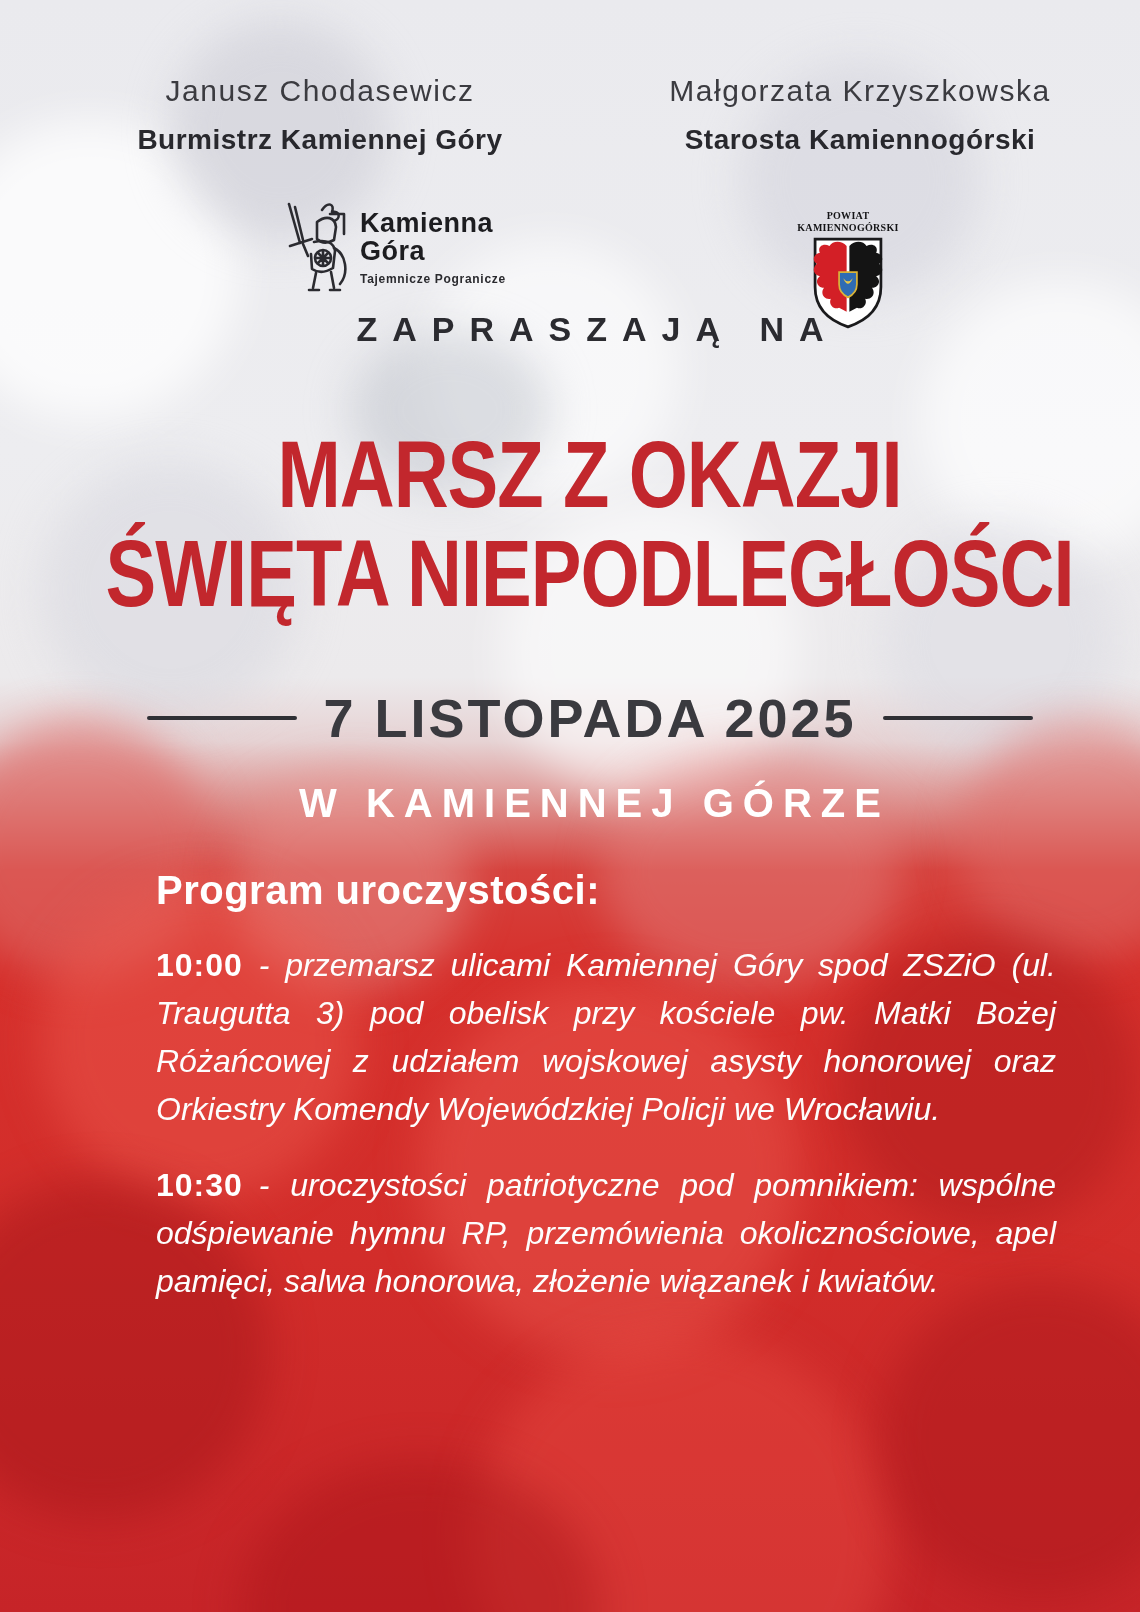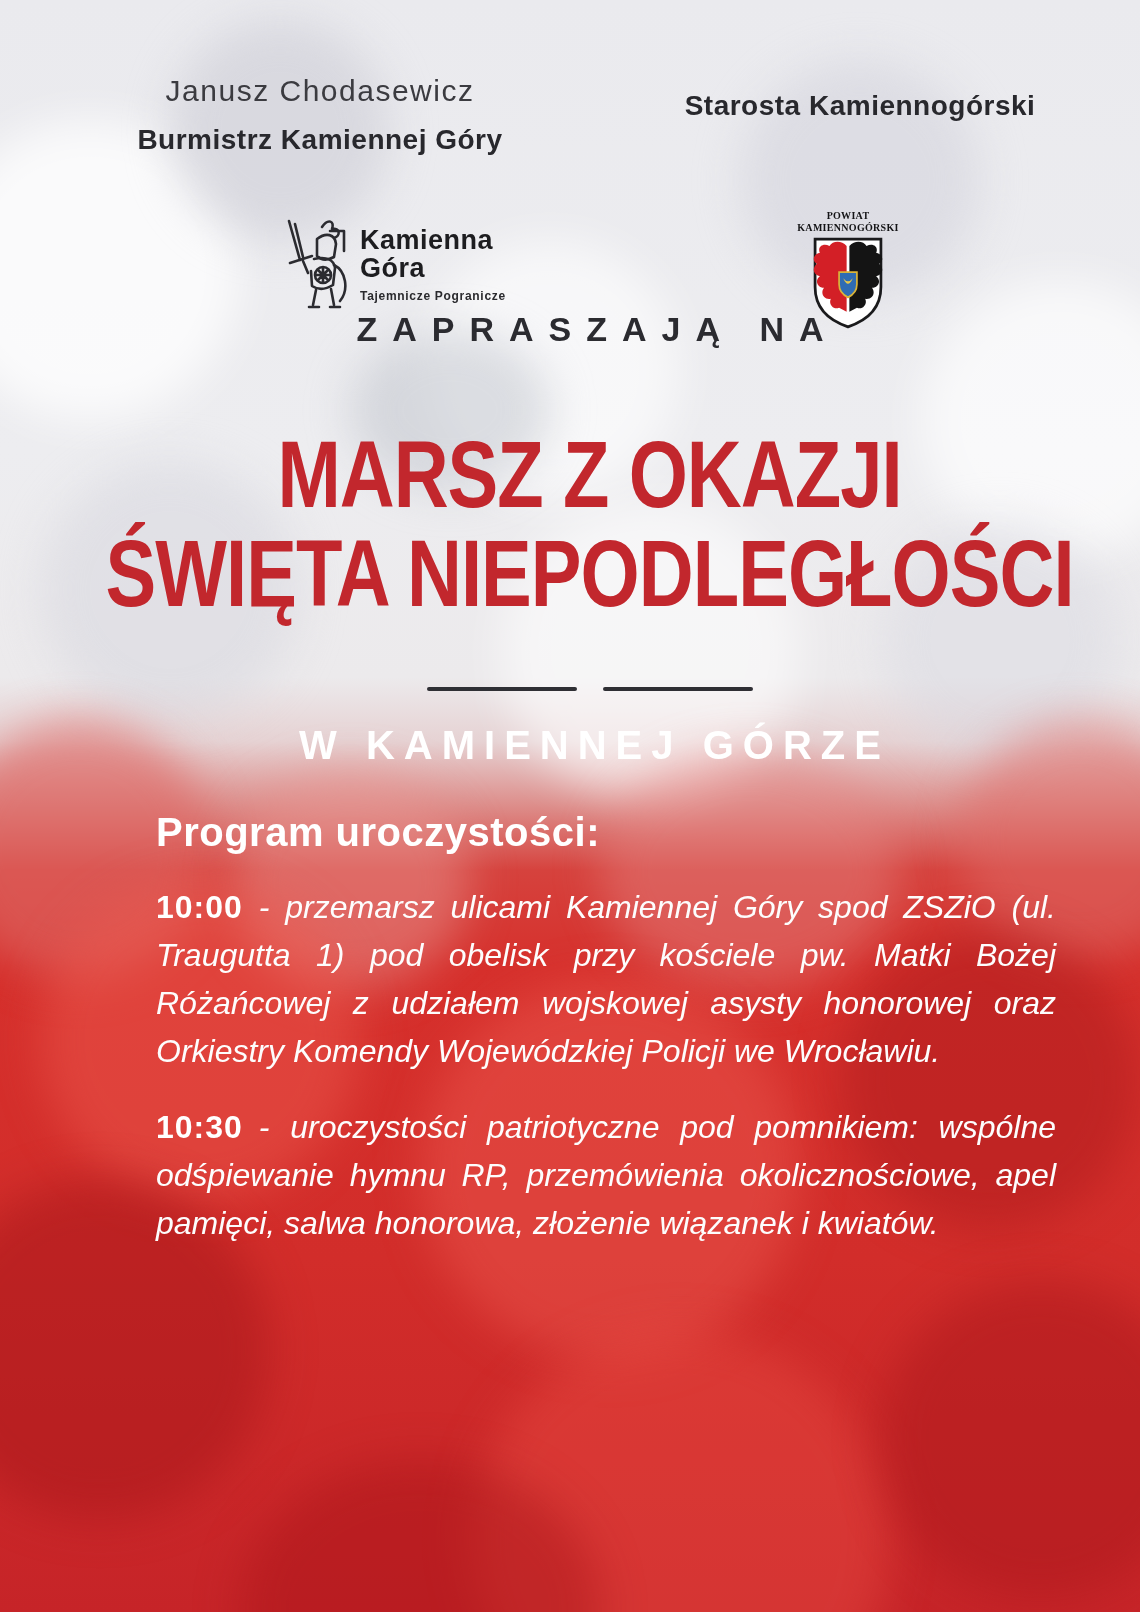--- a/index.html
+++ b/index.html
@@ -19,21 +19,21 @@
       #d6302c 60%, #d22d2a 78%, #c62428 100%);
   }
   .bk{position:absolute;border-radius:50%;filter:blur(22px);}
   
   .content{position:absolute;inset:0;z-index:2;display:flex;flex-direction:column;align-items:center;padding-left:40px;}
   .organizers-row{margin-top:74px;width:1080px;display:flex;}
   .organizer{flex:1;text-align:center;}
   .org-name{font-size:30px;font-weight:400;color:#3b3b40;letter-spacing:1.5px;}
   .org-title{margin-top:16px;font-size:28px;font-weight:700;color:#28282d;letter-spacing:.5px;}
   .logos-row{position:relative;margin-top:38px;width:100%;height:116px;}
-  .city-logo{position:absolute;left:228px;top:21px;display:flex;align-items:center;}
+  .city-logo{position:absolute;left:228px;top:4px;display:flex;align-items:center;}
   .city-text{margin-left:12px;}
   .city-name{font-weight:800;font-size:27px;line-height:1.02;color:#1d1d20;letter-spacing:.5px;}
   .city-tagline{margin-top:7px;font-size:12px;font-weight:700;color:#2a2a2e;letter-spacing:.7px;}
   .county-logo{position:absolute;left:756px;top:16px;width:104px;text-align:center;}
   .county-caption{font-family:"Liberation Serif", serif;font-size:10px;font-weight:700;
     color:#141416;letter-spacing:.3px;line-height:1.15;}
   .county-logo svg{margin-top:2px;}
   .invite{font-size:34px;font-weight:900;letter-spacing:15px;padding-left:15px;color:#2b2b30;}
   .main-title{
     margin-top:92px;text-align:center;color:#c2272d;
@@ -83,20 +83,21 @@
   </div>
 
   <div class="content">
 
     <div class="organizers-row">
       <div class="organizer">
         <div class="org-name">Janusz Chodasewicz</div>
         <div class="org-title">Burmistrz Kamiennej Góry</div>
       </div>
       <div class="organizer">
+        <div class="org-name">Małgorzata Krzyszkowska</div>
         <div class="org-title">Starosta Kamiennogórski</div>
       </div>
     </div>
 
     <div class="logos-row">
       <div class="city-logo">
         <svg width="80" height="100" viewBox="0 0 80 100">
           <g fill="none" stroke="#2b2b30" stroke-width="2.6" stroke-linecap="round" stroke-linejoin="round">
             <path d="M21,6 L32,45"></path>
             <path d="M27,9 L35,42"></path>
@@ -139,29 +140,30 @@
 
     <div class="invite">ZAPRASZAJĄ NA</div>
 
     <div class="main-title">
       <div>MARSZ Z OKAZJI</div>
       <div>ŚWIĘTA NIEPODLEGŁOŚCI</div>
     </div>
 
     <div class="date-row">
       <span class="rule"></span>
+      <span class="date-text">7 LISTOPADA 2025</span>
       <span class="rule"></span>
     </div>
 
     <div class="location">W KAMIENNEJ GÓRZE</div>
 
     <div class="program">
       <div class="prog-heading">Program uroczystości:</div>
       <p class="prog-item">
-        <span class="time">10:00</span><span>- przemarsz ulicami Kamiennej Góry spod ZSZiO (ul. Traugutta 1) pod obelisk przy kościele pw. Matki Bożej Różańcowej z udziałem wojskowej asysty honorowej oraz Orkiestry Komendy Wojewódzkiej Policji we Wrocławiu.</span>
+        <span class="time">10:00</span><span>- przemarsz ulicami Kamiennej Góry spod ZSZiO (ul. Traugutta 3) pod obelisk przy kościele pw. Matki Bożej Różańcowej z udziałem wojskowej asysty honorowej oraz Orkiestry Komendy Wojewódzkiej Policji we Wrocławiu.</span>
       </p>
       <p class="prog-item">
         <span class="time">10:30</span><span>- uroczystości patriotyczne pod pomnikiem: wspólne odśpiewanie hymnu RP, przemówienia okolicznościowe, apel pamięci, salwa honorowa, złożenie wiązanek i kwiatów.</span>
       </p>
     </div>
 
   </div>
 </div>
 
 </body></html>

